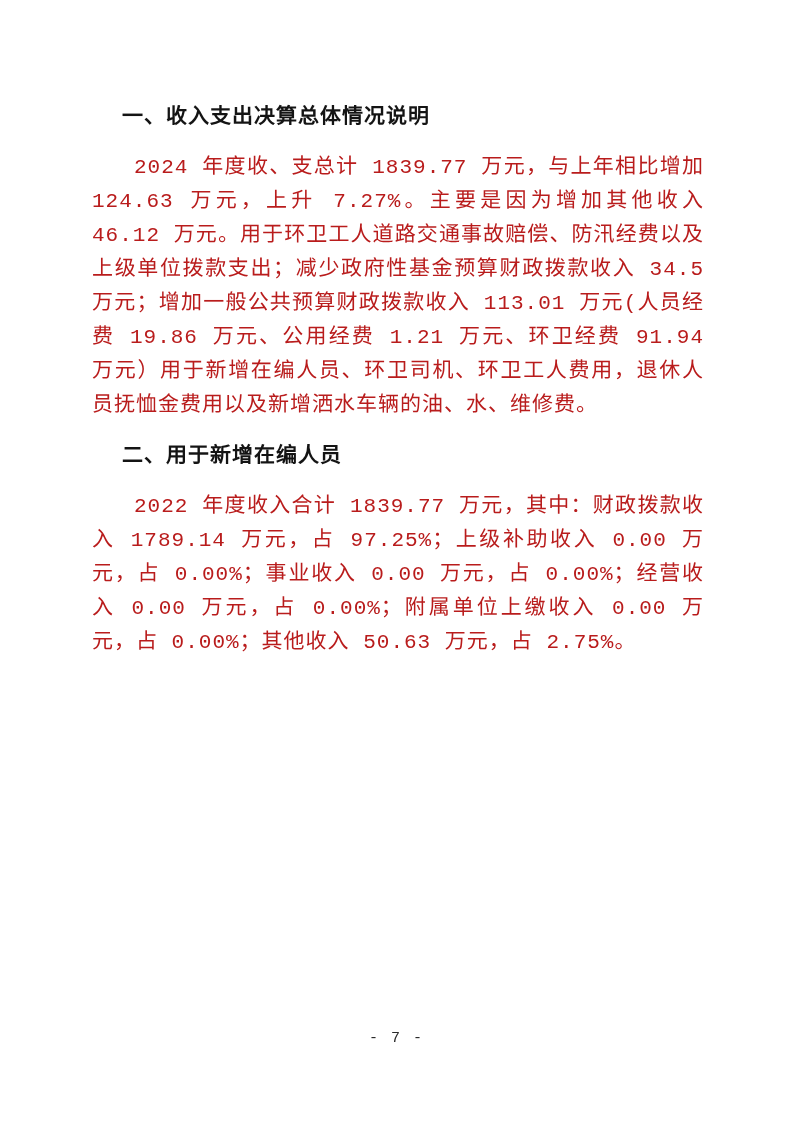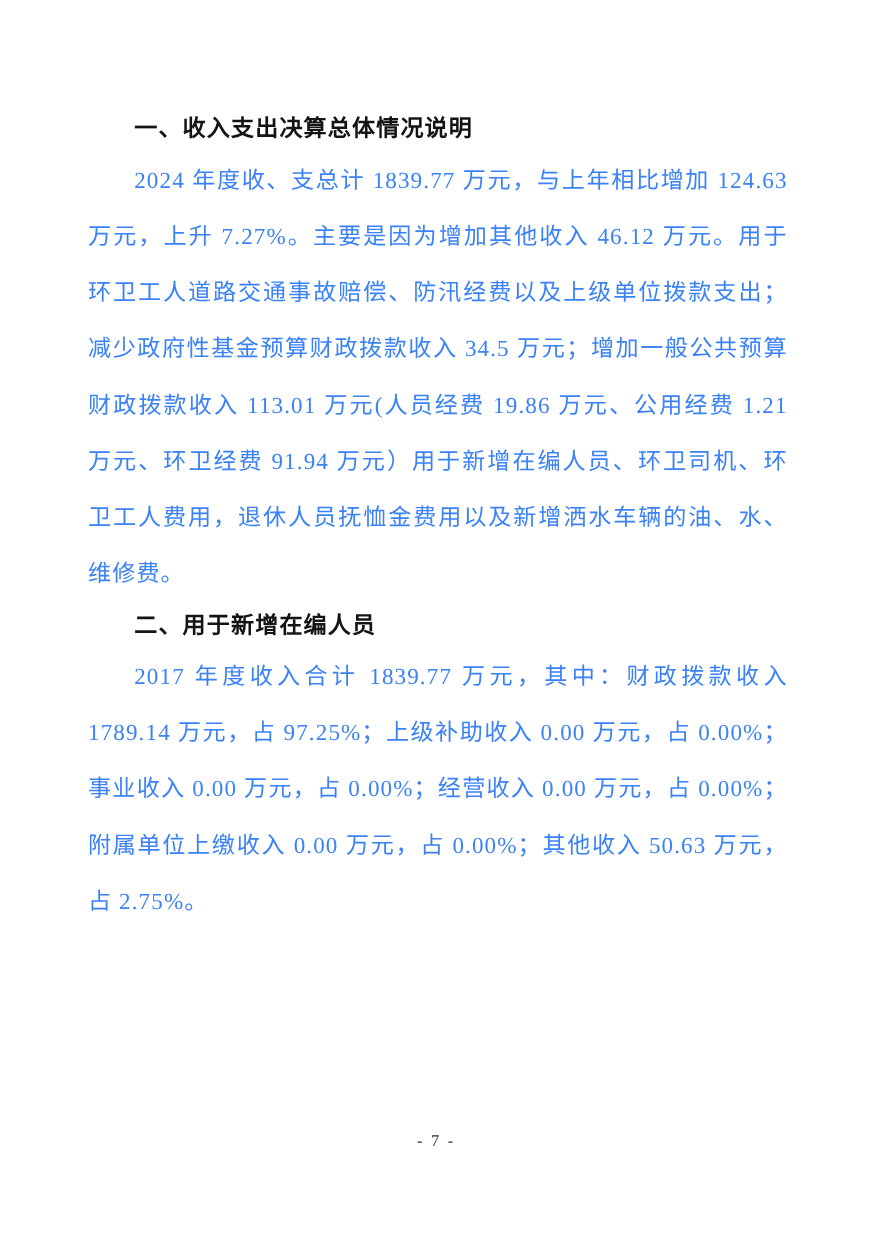--- a/index.html
+++ b/index.html
@@ -7,64 +7,64 @@
     padding: 0;
     background: #ffffff;
   }
   .page {
     position: relative;
     width: 793px;
     height: 1122px;
     margin: 0 auto;
     background: #ffffff;
     overflow: hidden;
-    font-family: Liberation Serif, serif;
+    font-family: Liberation Mono, monospace;
     color: #1f1f1f;
     border-radius: 32px;
   }
   .doc-body {
     position: absolute;
     left: 80px;
     top: 96px;
     width: 636px;
   }
   .section-heading {
     margin: 0;
     font-size: 21px;
     line-height: 43px;
     font-weight: bold;
     text-indent: 2em;
     letter-spacing: 1px;
     color: #141414;
   }
   .body-paragraph {
-    margin: 0;
+    margin: 12px;
     font-size: 21px;
-    line-height: 51px;
+    line-height: 34px;
     text-indent: 2em;
     letter-spacing: 1px;
     text-align: justify;
     text-justify: inter-ideograph;
-    color: #3b82f6;
+    color: #b91c1c;
   }
   .page-footer {
     position: absolute;
     left: 0;
     right: 0;
     top: 1030px;
     text-align: center;
     font-size: 15px;
     letter-spacing: 2px;
     color: #2a2a2a;
   }
 </style>
 </head>
 <body>
 
 <div class="page">
   <div class="doc-body">
     <h2 class="section-heading">一、收入支出决算总体情况说明</h2>
     <p class="body-paragraph">2024 年度收、支总计 1839.77 万元，与上年相比增加 124.63 万元，上升 7.27%。主要是因为增加其他收入 46.12 万元。用于环卫工人道路交通事故赔偿、防汛经费以及上级单位拨款支出；减少政府性基金预算财政拨款收入 34.5 万元；增加一般公共预算财政拨款收入 113.01 万元(人员经费 19.86 万元、公用经费 1.21 万元、环卫经费 91.94 万元）用于新增在编人员、环卫司机、环卫工人费用，退休人员抚恤金费用以及新增洒水车辆的油、水、维修费。</p>
     <h2 class="section-heading">二、用于新增在编人员</h2>
-    <p class="body-paragraph">2017 年度收入合计 1839.77 万元，其中：财政拨款收入 1789.14 万元，占 97.25%；上级补助收入 0.00 万元，占 0.00%；事业收入 0.00 万元，占 0.00%；经营收入 0.00 万元，占 0.00%；附属单位上缴收入 0.00 万元，占 0.00%；其他收入 50.63 万元，占 2.75%。</p>
+    <p class="body-paragraph">2022 年度收入合计 1839.77 万元，其中：财政拨款收入 1789.14 万元，占 97.25%；上级补助收入 0.00 万元，占 0.00%；事业收入 0.00 万元，占 0.00%；经营收入 0.00 万元，占 0.00%；附属单位上缴收入 0.00 万元，占 0.00%；其他收入 50.63 万元，占 2.75%。</p>
   </div>
   <div class="page-footer">- 7 -</div>
 </div>
 
 </body></html>

